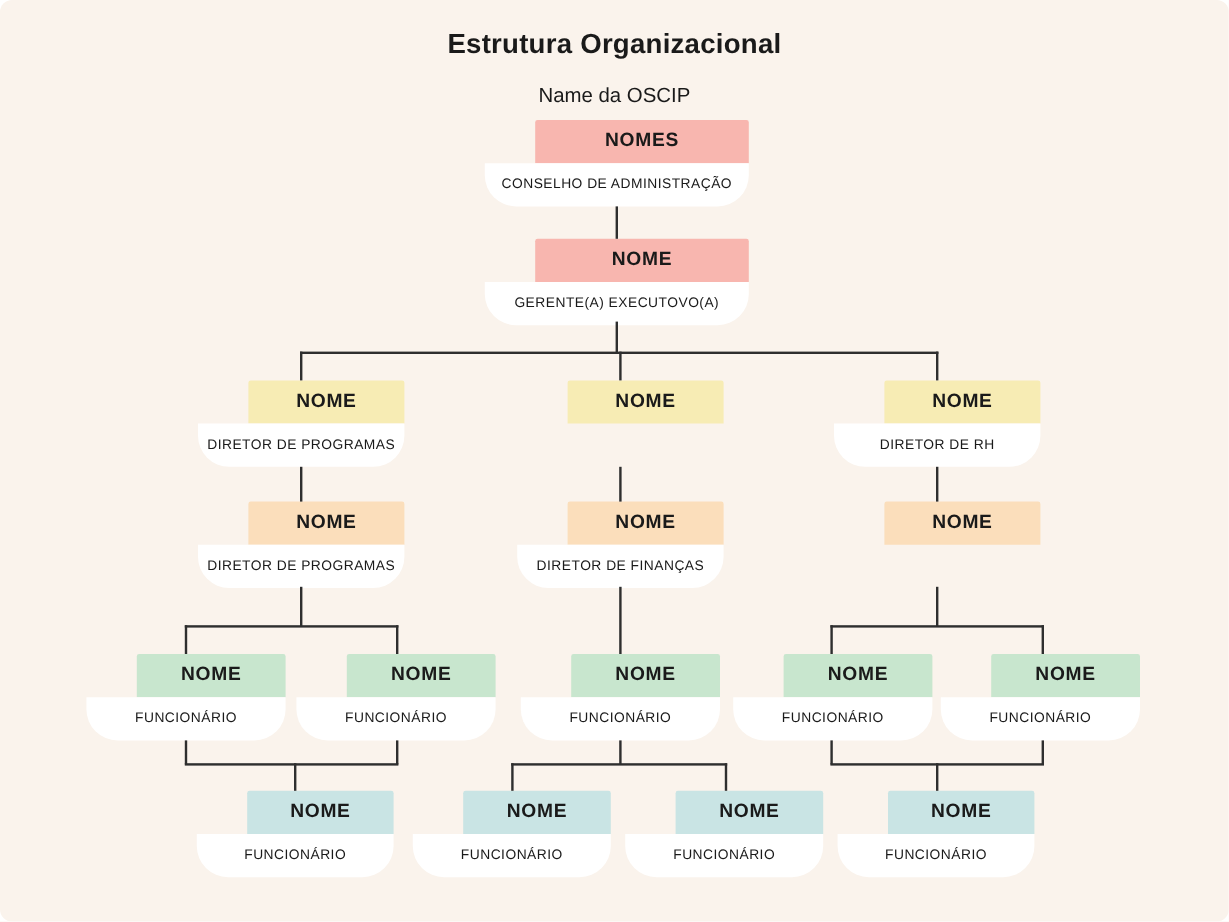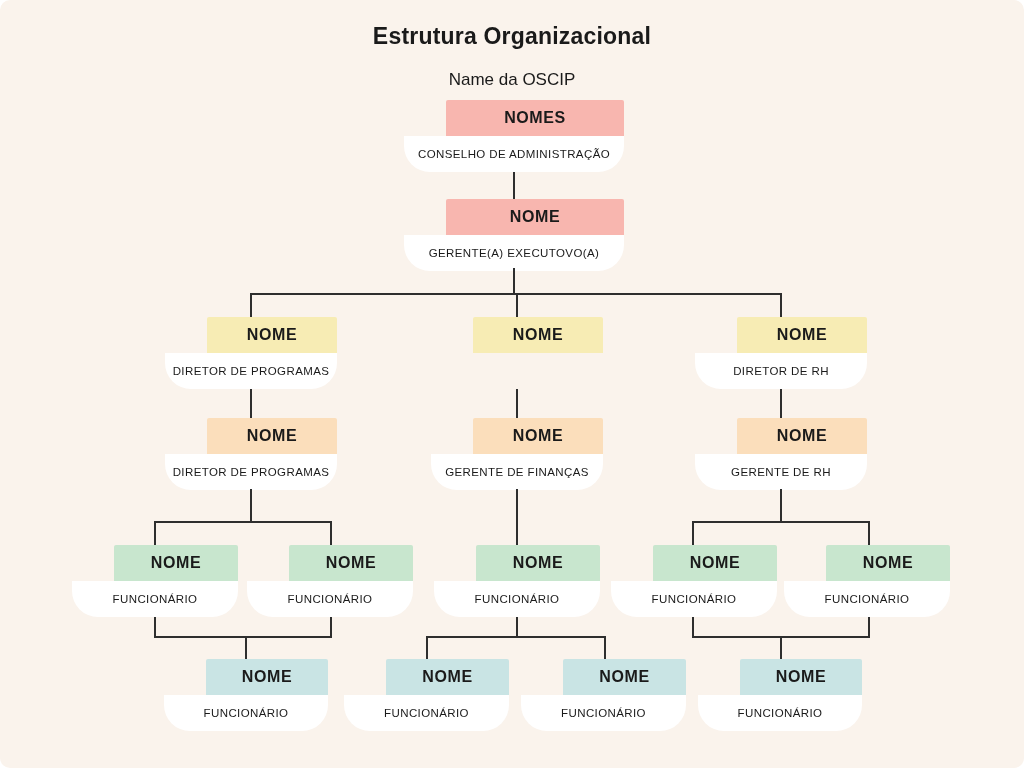--- a/index.html
+++ b/index.html
@@ -64,25 +64,24 @@
     <div class="hd">NOME</div>
     <div class="bd">DIRETOR DE RH</div>
   </div>
 
   <div class="node orange" style="left:165px;top:418px;width:172px">
     <div class="hd">NOME</div>
     <div class="bd">DIRETOR DE PROGRAMAS</div>
   </div>
   <div class="node orange" style="left:431px;top:418px;width:172px">
     <div class="hd">NOME</div>
-    <div class="bd">GERENTE DE FINANÇAS</div>
+    <div class="bd">DIRETOR DE FINANÇAS</div>
   </div>
   <div class="node orange" style="left:695px;top:418px;width:172px">
     <div class="hd">NOME</div>
-    <div class="bd">GERENTE DE RH</div>
   </div>
 
   <div class="node green" style="left:72px;top:545px;width:166px">
     <div class="hd">NOME</div>
     <div class="bd">FUNCIONÁRIO</div>
   </div>
   <div class="node green" style="left:247px;top:545px;width:166px">
     <div class="hd">NOME</div>
     <div class="bd">FUNCIONÁRIO</div>
   </div>

